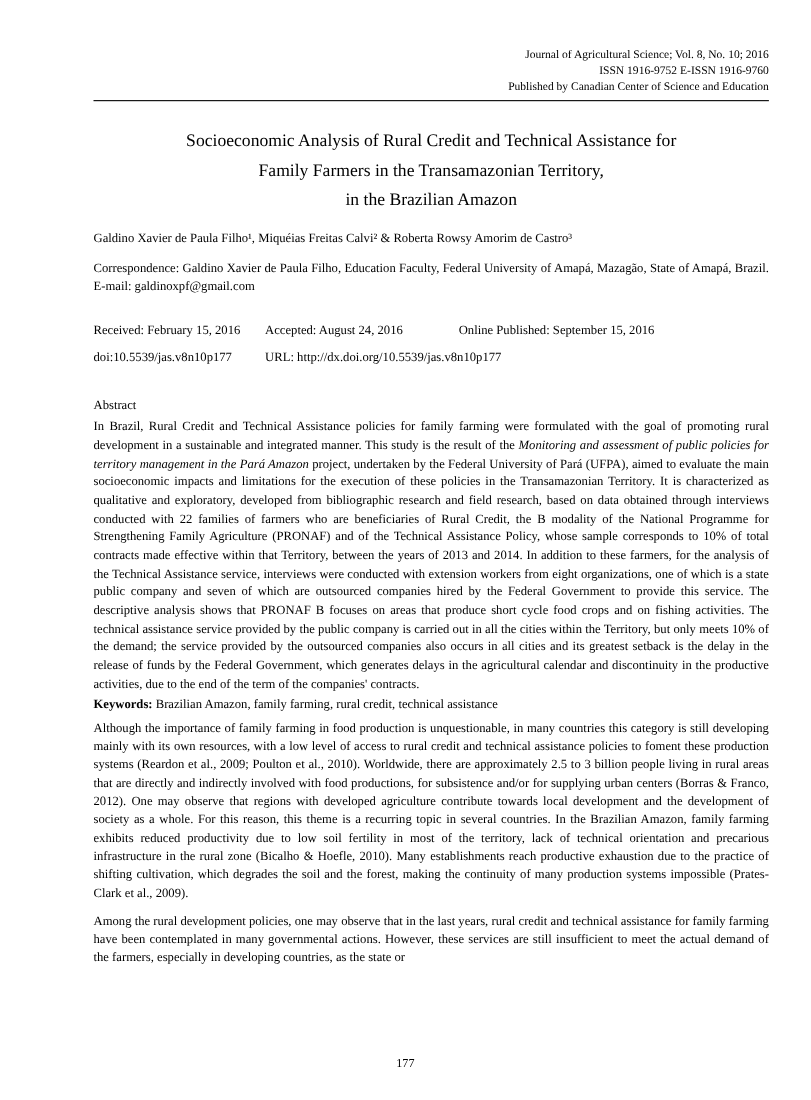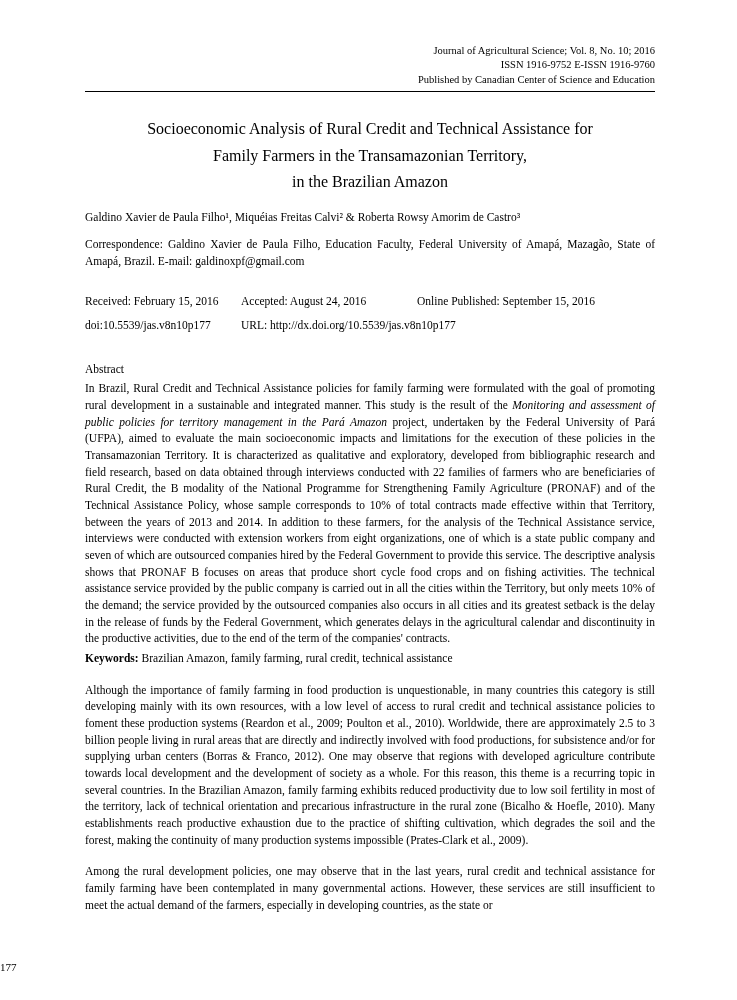--- a/index.html
+++ b/index.html
@@ -11,21 +11,21 @@
     position: relative;
     width: 737px;
     height: 1000px;
     margin: 0 auto;
     background: #ffffff;
     color: #000000;
     font-family: "Liberation Serif", "DejaVu Serif", serif;
     font-size: 11.5px;
     line-height: 1.45;
     box-sizing: border-box;
-    padding: 44px 82px 0 85px;
+    padding: 44px 38px 0 85px;
     overflow: hidden;
   }
   .journal-header {
     text-align: right;
     font-size: 10.5px;
     line-height: 1.37;
   }
   .rule {
     border-bottom: 1.4px solid #000;
     margin-top: 4px;
@@ -70,27 +70,28 @@
   .keywords {
     margin-top: 9px;
   }
   .bold { font-weight: bold; }
   .italic { font-style: italic; }
   .section-heading {
     margin-top: 11px;
     font-weight: bold;
   }
   p.intro-para {
-    margin: 15px 0 9px 0;
+    margin: 4px 0 9px 0;
   }
   .page-number {
     position: absolute;
     left: 0;
     right: 0;
     bottom: 24px;
+    text-align: center;
     font-size: 11px;
   }
 </style>
 </head>
 <body>
 
 <div class="page">
 
   <header class="journal-header">
     <div>Journal of Agricultural Science; Vol. 8, No. 10; 2016</div>

